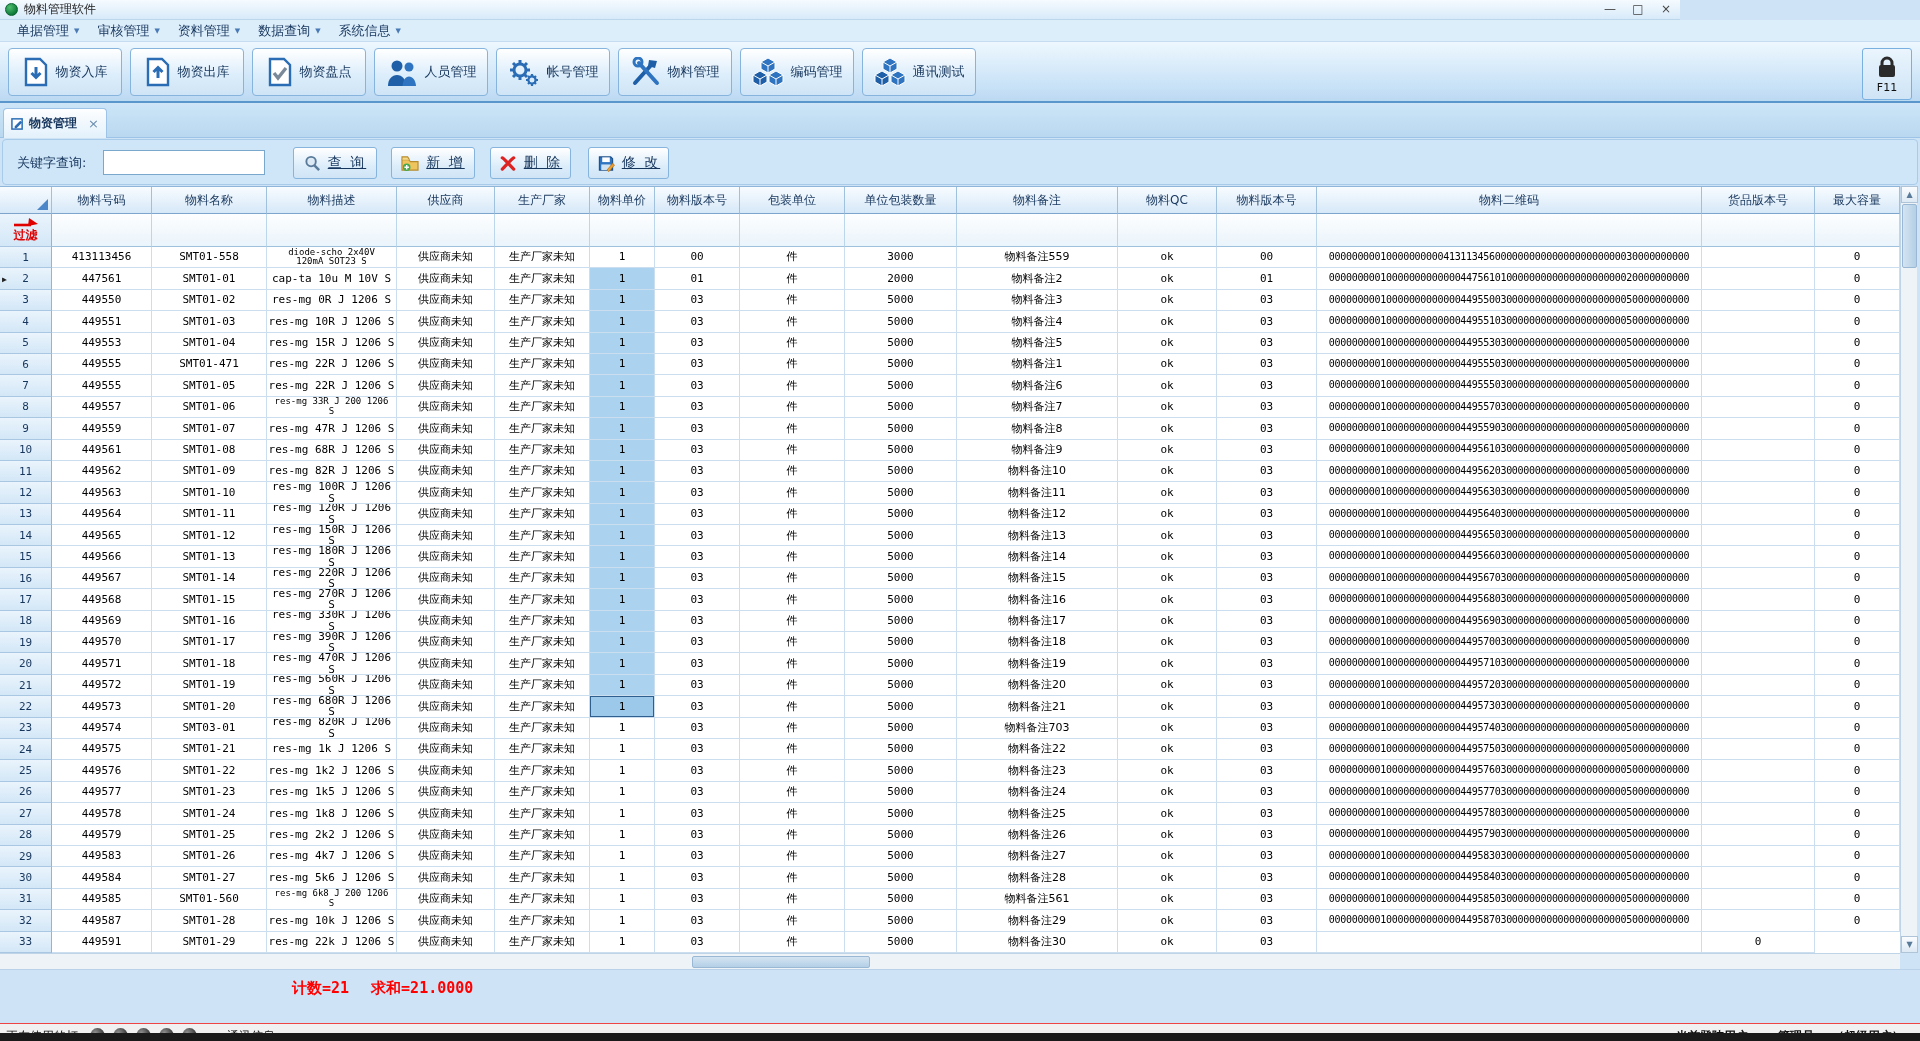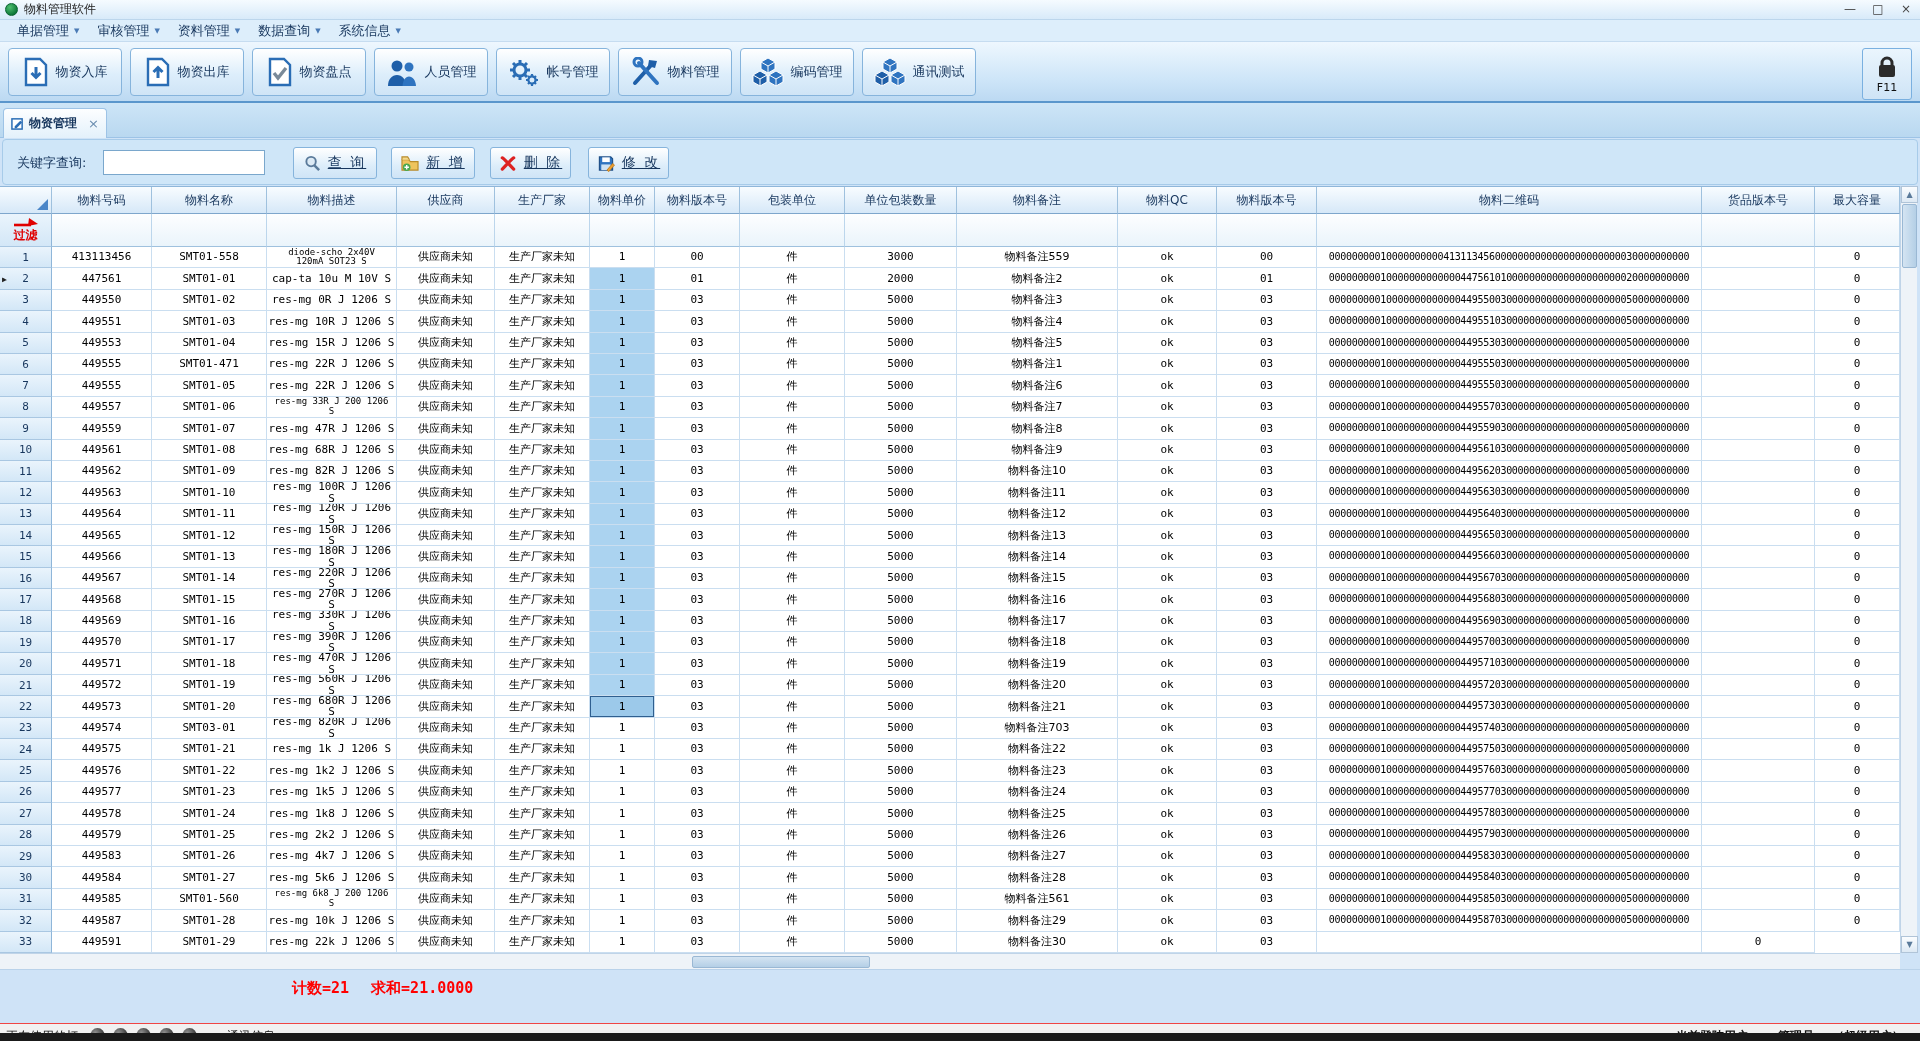--- a/index.html
+++ b/index.html
@@ -1,20 +1,20 @@
 <!DOCTYPE html>
 <html><head>
 <meta charset="utf-8">
 <style>
   * { box-sizing: border-box; margin:0; padding:0; }
   html,body { width:1920px; height:1041px; overflow:hidden; }
   body { font-family:"DejaVu Sans","Liberation Sans",sans-serif; background:#cfe3f7; position:relative; font-size:12px; }
 
   
-  .titlebar { position:absolute; left:0; top:0; width:1920px; height:20px;
+  .titlebar { position:absolute; left:0; top:0; width:1680px; height:20px;
     background:linear-gradient(#f5fbff,#d8eaf9); border-bottom:1px solid #bcd6ec;
     display:flex; align-items:center; padding-left:5px;justify-content:center; }
   .appicon { width:13px; height:13px; border-radius:50%;
     background:radial-gradient(circle at 35% 30%, #4fbf6f, #0f7a3a 70%, #075c2a); border:1px solid #0a6330; }
   .apptitle { margin-left:6px; color:#222; font-size:12px; }
   .winbtns { margin-left:auto; display:flex; }
   .winbtn { width:28px; height:19px; text-align:center; line-height:18px; color:#444; font-size:12px; }
 
   
   .menubar { position:absolute; left:0; top:20px; width:1920px; height:22px;

